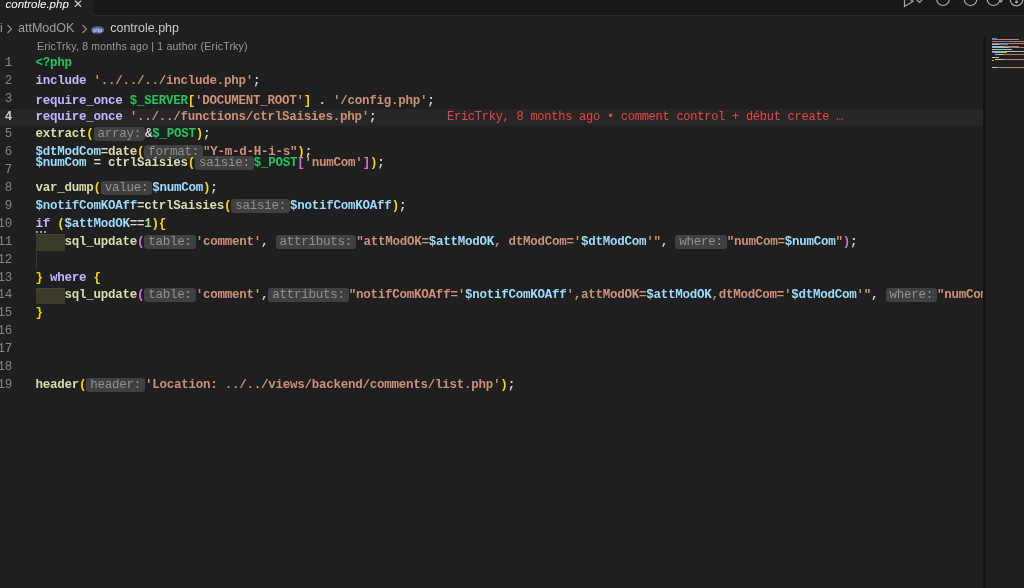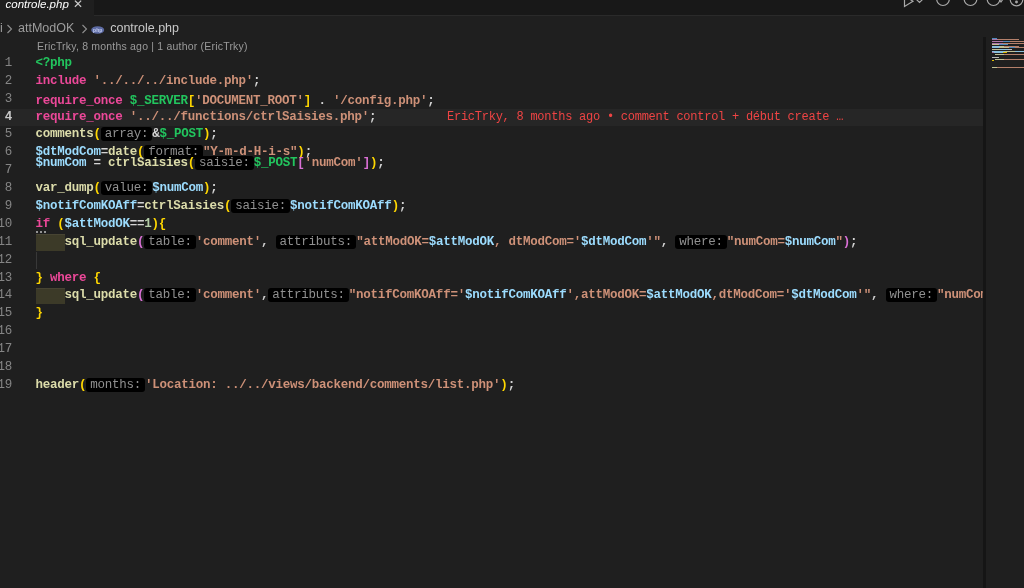--- a/index.html
+++ b/index.html
@@ -11,30 +11,30 @@
 .tabx{position:absolute;left:73px;top:-3.5px;font-family:"Liberation Sans",sans-serif;font-size:12px;color:#cccccc}
 .crumbs{position:absolute;left:0;top:21px;height:16px;width:980px;font-family:"Liberation Sans",sans-serif;font-size:12.5px;color:#9d9d9d;white-space:nowrap}
 .crumbs .cur{color:#c8c8c8}
 .codelens{position:absolute;left:37px;top:40px;font-family:"Liberation Sans",sans-serif;font-size:10.5px;color:#9a9a9a;letter-spacing:0.2px}
 .curline{position:absolute;left:0;top:108.5px;width:983px;height:17.9px;background:#262626}
 .iblock{position:absolute;left:35.5px;width:29px;height:16.6px;background:#3c3a28;border-top:1px solid #474433}
 .iguide{position:absolute;left:36px;width:1px;background:#383838}
 .ln{position:absolute;width:30px;left:-18px;text-align:right;font-size:12.5px;letter-spacing:-0.25px;color:#858585;line-height:17.9px;height:17.9px}
 .ln.cur{color:#c7c7c7;font-weight:bold}
 .cl{position:absolute;left:35.5px;width:948px;height:17.9px;line-height:17.9px;font-size:12.5px;letter-spacing:-0.25px;font-weight:bold;color:#d4d4d4;white-space:pre;overflow:hidden}
-.k{color:#ec4899}
+.k{color:#c4b5fd}
 .s{color:#ce9178}
 .v{color:#9cdcfe}
 .g{color:#22c55e}
 .f{color:#dcdcaa}
 .n{color:#b5cea8}
 .p{color:#ffd700}
 .b{color:#da70d6}
 .o{color:#d4d4d4}
-.h{display:inline-block;background:#000000;color:#909090;border-radius:3px;padding:0 4px;font-weight:normal;height:14px;line-height:14px}
+.h{display:inline-block;background:#404040;color:#909090;border-radius:3px;padding:0 4px;font-weight:normal;height:14px;line-height:14px}
 .blame{position:absolute;left:447px;top:108.5px;height:17.9px;line-height:17.9px;font-size:12px;letter-spacing:-0.25px;color:#ef4444;white-space:pre}
 .dots{position:absolute;top:230.5px;left:35.5px;width:11px;height:2px;color:#c8c8c8}
 .dot{position:absolute;top:0;width:2px;height:2px;background:#bdbdbd;border-radius:1px}
 .divider{position:absolute;left:983px;top:37px;width:2.5px;height:551px;background:#151515}
 .mini{position:absolute;left:992px;height:1.1px;opacity:0.85}
 </style>
 </head>
 <body>
 <div class="tabstrip"></div>
 <div class="tab">
@@ -86,31 +86,31 @@
     <div class="dot" style="left:0"></div>
     <div class="dot" style="left:4px"></div>
     <div class="dot" style="left:8px"></div>
   </div>
 
 <div class="cl" style="top:54.9px"><span class="g">&lt;?php</span></div>
 <div class="cl" style="top:72.8px"><span class="k">include</span> <span class="s">'../../../include.php'</span><span class="o">;</span></div>
 <div class="cl" style="top:93px"><span class="k">require_once</span> <span class="g">$_SERVER</span><span class="p">[</span><span class="s">'DOCUMENT_ROOT'</span><span class="p">]</span> <span class="o">.</span> <span class="s">'/config.php'</span><span class="o">;</span></div>
 <div class="cl" style="top:108.5px"><span class="k">require_once</span> <span class="s">'../../functions/ctrlSaisies.php'</span><span class="o">;</span></div>
 <div class="blame">EricTrky, 8 months ago • comment control + début create …</div>
-<div class="cl" style="top:126.4px"><span class="f">comments</span><span class="p">(</span><span class="h">array:</span><span class="o">&amp;</span><span class="g">$_POST</span><span class="p">)</span><span class="o">;</span></div>
+<div class="cl" style="top:126.4px"><span class="f">extract</span><span class="p">(</span><span class="h">array:</span><span class="o">&amp;</span><span class="g">$_POST</span><span class="p">)</span><span class="o">;</span></div>
 <div class="cl" style="top:144.3px"><span class="v">$dtModCom</span><span class="o">=</span><span class="f">date</span><span class="p">(</span><span class="h">format:</span><span class="s">"Y-m-d-H-i-s"</span><span class="p">)</span><span class="o">;</span></div>
 <div class="cl" style="top:155px"><span class="v">$numCom</span><span class="o"> = </span><span class="f">ctrlSaisies</span><span class="p">(</span><span class="h">saisie:</span><span class="g">$_POST</span><span class="b">[</span><span class="s">'numCom'</span><span class="b">]</span><span class="p">)</span><span class="o">;</span></div>
 <div class="cl" style="top:180.1px"><span class="f">var_dump</span><span class="p">(</span><span class="h">value:</span><span class="v">$numCom</span><span class="p">)</span><span class="o">;</span></div>
 <div class="cl" style="top:197.9px"><span class="v">$notifComKOAff</span><span class="o">=</span><span class="f">ctrlSaisies</span><span class="p">(</span><span class="h">saisie:</span><span class="v">$notifComKOAff</span><span class="p">)</span><span class="o">;</span></div>
 <div class="cl" style="top:215.8px"><span class="k">if</span> <span class="p">(</span><span class="v">$attModOK</span><span class="o">==</span><span class="n">1</span><span class="p">){</span></div>
 <div class="cl" style="top:233.7px">    <span class="f">sql_update</span><span class="b">(</span><span class="h">table:</span><span class="s">'comment'</span><span class="o">,</span> <span class="h">attributs:</span><span class="s">"attModOK=</span><span class="v">$attModOK</span><span class="s">, dtModCom='</span><span class="v">$dtModCom</span><span class="s">'"</span><span class="o">,</span> <span class="h">where:</span><span class="s">"numCom=</span><span class="v">$numCom</span><span class="s">"</span><span class="b">)</span><span class="o">;</span></div>
 <div class="cl" style="top:269.5px"><span class="p">}</span> <span class="k">where</span> <span class="p">{</span></div>
 <div class="cl" style="top:287.3px">    <span class="f">sql_update</span><span class="b">(</span><span class="h">table:</span><span class="s">'comment'</span><span class="o">,</span><span class="h">attributs:</span><span class="s">"notifComKOAff='</span><span class="v">$notifComKOAff</span><span class="s">',attModOK=</span><span class="v">$attModOK</span><span class="s">,dtModCom='</span><span class="v">$dtModCom</span><span class="s">'"</span><span class="o">,</span> <span class="h">where:</span><span class="s">"numCom=</span></div>
 <div class="cl" style="top:305.2px"><span class="p">}</span></div>
-<div class="cl" style="top:376.7px"><span class="f">header</span><span class="p">(</span><span class="h">months:</span><span class="s">'Location: ../../views/backend/comments/list.php'</span><span class="p">)</span><span class="o">;</span></div>
+<div class="cl" style="top:376.7px"><span class="f">header</span><span class="p">(</span><span class="h">header:</span><span class="s">'Location: ../../views/backend/comments/list.php'</span><span class="p">)</span><span class="o">;</span></div>
 
 <div class="divider"></div>
 <div class="mini" style="top:37.7px;width:4.5px;background:#569cd6"></div>
 <div class="mini" style="top:39.3px;width:27px;background:linear-gradient(to right,#c586c0 6.3px,#ce9178 6.3px)"></div>
 <div class="mini" style="top:40.9px;width:32px;background:linear-gradient(to right,#c586c0 10.8px,#569cd6 10.8px,#569cd6 18px,#ce9178 18px)"></div>
 <div class="mini" style="top:42.6px;width:32px;background:linear-gradient(to right,#c586c0 10.8px,#ce9178 10.8px)"></div>
 <div class="mini" style="top:44.2px;width:16px;background:linear-gradient(to right,#dcdcaa 7px,#569cd6 7px)"></div>
 <div class="mini" style="top:45.8px;width:27px;background:linear-gradient(to right,#9cdcfe 8px,#dcdcaa 8px,#dcdcaa 12px,#ce9178 12px)"></div>
 <div class="mini" style="top:47.4px;width:32px;background:linear-gradient(to right,#9cdcfe 7px,#dcdcaa 7px,#dcdcaa 17px,#569cd6 17px,#569cd6 23px,#ce9178 23px)"></div>
 <div class="mini" style="top:49px;width:20px;background:linear-gradient(to right,#dcdcaa 8px,#9cdcfe 8px,#9cdcfe 16px,#d4d4d4 16px)"></div>

